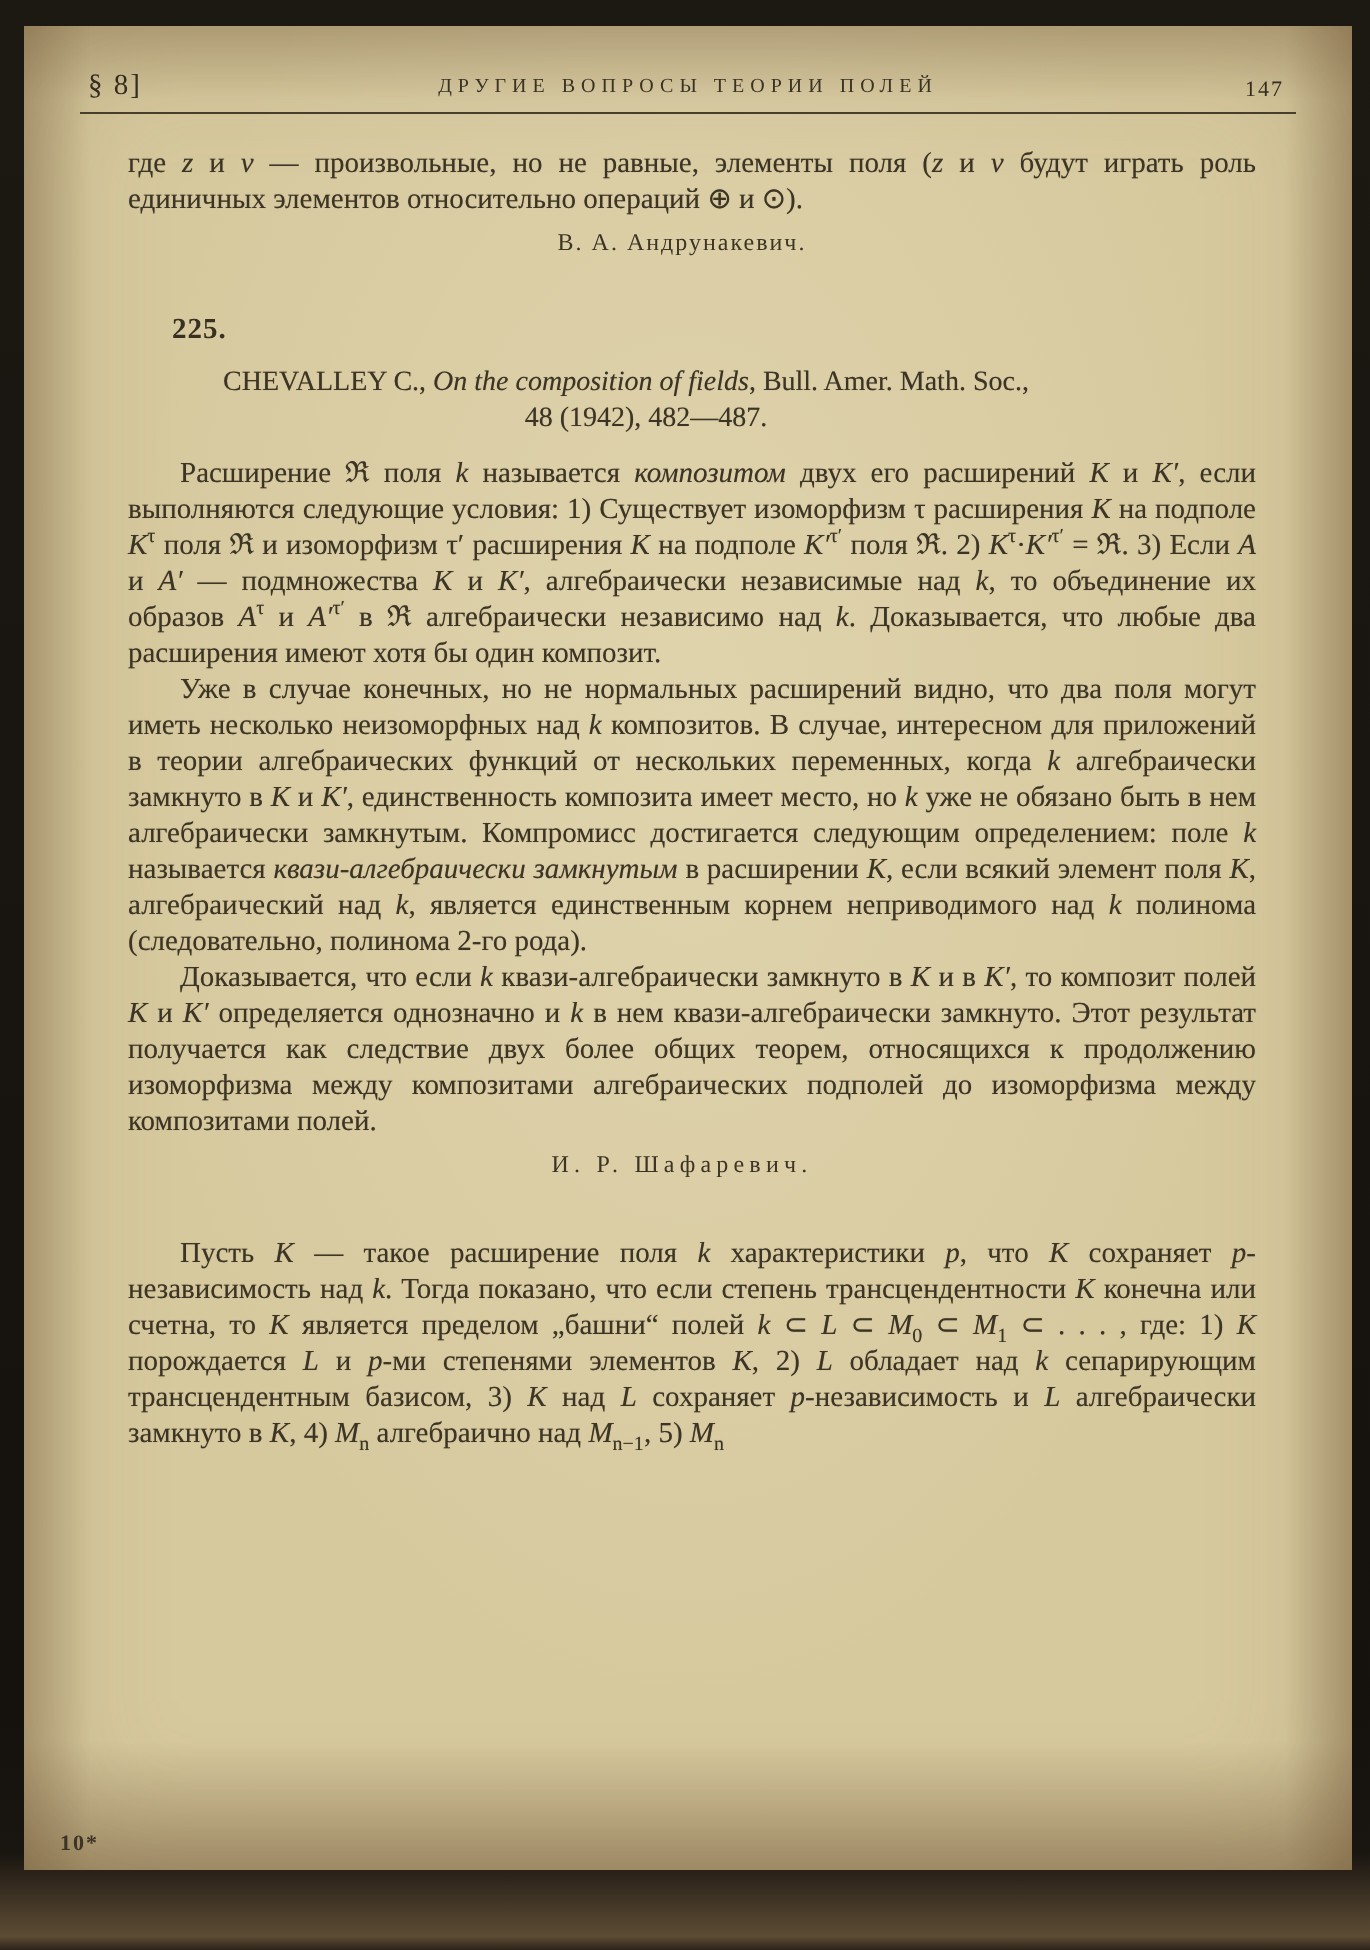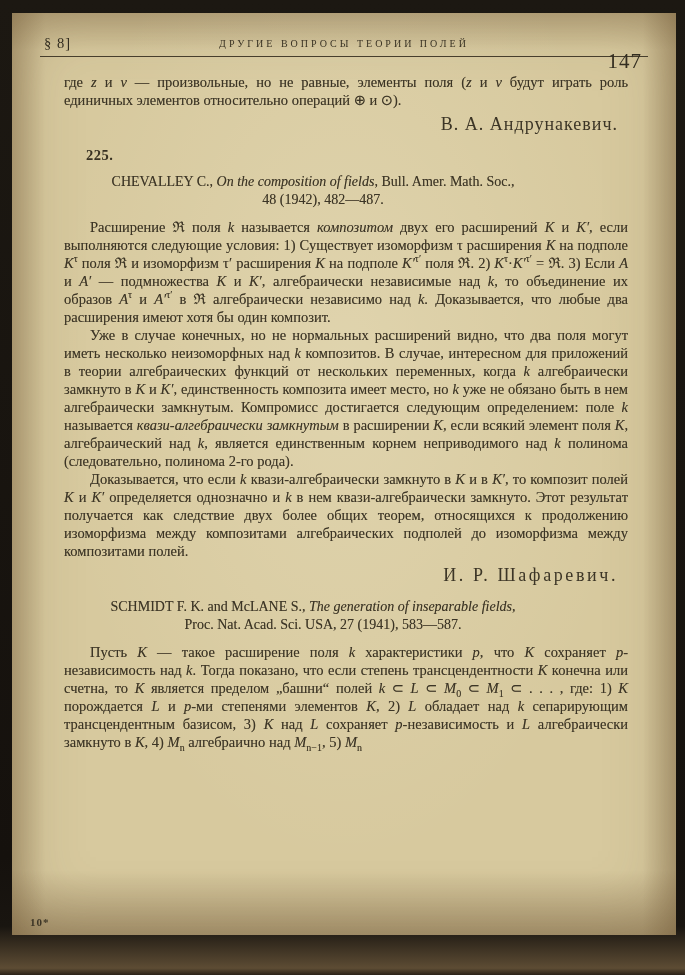--- a/index.html
+++ b/index.html
@@ -27,32 +27,32 @@
     position:relative; height:22px;
     margin:0 -20px 16px -24px;
     border-bottom:1.3px solid #473e2c;
     color:#332d20;
   }
   .runhead .sec { position:absolute; left:4px; top:0; font-size:14.5px; letter-spacing:1px; }
   .runhead .rtitle {
     position:absolute; left:0; right:0; top:3px; text-align:center;
     font-size:10px; letter-spacing:3px; color:#3a3324;
   }
-  .runhead .pageno { position:absolute; right:6px; top:14px; font-size:21px; letter-spacing:1px; }
+  .runhead .pageno { position:absolute; right:6px; top:4px; font-size:11px; letter-spacing:1px; }
 
   .body {
     font-size:14.5px; line-height:18px; text-align:justify; text-indent:26px;
     color:#3c3526; text-shadow:0 0 0.4px rgba(60,50,30,0.45);
   }
   .noindent { text-indent:0;font-family:Liberation Serif, serif; }
 
-  .sig { text-align:right; font-size:18px; color:#3c3526; padding-right:10px; margin:5px 0 2px; letter-spacing:1px; }
+  .sig { text-align:center; font-size:12px; color:#3c3526; padding-right:10px; margin:5px 0 2px; letter-spacing:1px; }
   .sig.spaced { letter-spacing:2.6px; }
 
-  .entry { margin-top:12px; }
+  .entry { margin-top:28px; }
   .entry-no { font-weight:bold; font-size:14.5px; color:#383122; margin:12px 0 9px 22px; letter-spacing:0.5px; }
 
   .citation {
     margin-left:60px; text-indent:-20px; max-width:398px;
     font-size:14px; line-height:17.5px; margin-bottom:10px;
     color:#3c3526; text-align:center; text-shadow:0 0 0.4px rgba(60,50,30,0.45);
   }
 
   i { font-style:italic; }
   sup, sub { font-size:10px; line-height:0; }
@@ -81,20 +81,19 @@
       <section class="entry">
         <div class="entry-no">225.</div>
         <p class="citation">CHEVALLEY C., <i>On the composition of fields</i>, Bull. Amer. Math. Soc., 48 (1942), 482—487.</p>
         <p class="body">Расширение ℜ поля <i>k</i> называется <i>композитом</i> двух его расширений <i>K</i> и <i>K′</i>, если выполняются следующие условия: 1) Существует изоморфизм τ расширения <i>K</i> на подполе <i>K</i><sup>τ</sup> поля ℜ и изоморфизм τ′ расширения <i>K</i> на подполе <i>K′</i><sup>τ′</sup> поля ℜ. 2) <i>K</i><sup>τ</sup>·<i>K′</i><sup>τ′</sup> = ℜ. 3) Если <i>A</i> и <i>A′</i> — подмножества <i>K</i> и <i>K′</i>, алгебраически независимые над <i>k</i>, то объединение их образов <i>A</i><sup>τ</sup> и <i>A′</i><sup>τ′</sup> в ℜ алгебраически независимо над <i>k</i>. Доказывается, что любые два расширения имеют хотя бы один композит.</p>
         <p class="body">Уже в случае конечных, но не нормальных расширений видно, что два поля могут иметь несколько неизоморфных над <i>k</i> композитов. В случае, интересном для приложений в теории алгебраических функций от нескольких переменных, когда <i>k</i> алгебраически замкнуто в <i>K</i> и <i>K′</i>, единственность композита имеет место, но <i>k</i> уже не обязано быть в нем алгебраически замкнутым. Компромисс достигается следующим определением: поле <i>k</i> называется <i>квази-алгебраически замкнутым</i> в расширении <i>K</i>, если всякий элемент поля <i>K</i>, алгебраический над <i>k</i>, является единственным корнем неприводимого над <i>k</i> полинома (следовательно, полинома 2-го рода).</p>
         <p class="body">Доказывается, что если <i>k</i> квази-алгебраически замкнуто в <i>K</i> и в <i>K′</i>, то композит полей <i>K</i> и <i>K′</i> определяется однозначно и <i>k</i> в нем квази-алгебраически замкнуто. Этот результат получается как следствие двух более общих теорем, относящихся к продолжению изоморфизма между композитами алгебраических подполей до изоморфизма между композитами полей.</p>
         <p class="sig spaced">И. Р. Шафаревич.</p>
       </section>
 
       <section class="entry">
-        <p class="citation">SCHMIDT F. K. and McLANE S., <i>The generation of inseparable fields</i>, Proc. Nat. Acad. Sci. USA, 27 (1941), 583—587.</p>
         <p class="body">Пусть <i>K</i> — такое расширение поля <i>k</i> характеристики <i>p</i>, что <i>K</i> сохраняет <i>p</i>-независимость над <i>k</i>. Тогда показано, что если степень трансцендентности <i>K</i> конечна или счетна, то <i>K</i> является пределом „башни“ полей <i>k</i> ⊂ <i>L</i> ⊂ <i>M</i><sub>0</sub> ⊂ <i>M</i><sub>1</sub> ⊂ . . . , где: 1) <i>K</i> порождается <i>L</i> и <i>p</i>-ми степенями элементов <i>K</i>, 2) <i>L</i> обладает над <i>k</i> сепарирующим трансцендентным базисом, 3) <i>K</i> над <i>L</i> сохраняет <i>p</i>-независимость и <i>L</i> алгебраически замкнуто в <i>K</i>, 4) <i>M</i><sub>n</sub> алгебраично над <i>M</i><sub>n−1</sub>, 5) <i>M</i><sub>n</sub></p>
       </section>
 
     </div>
     <div class="footmark">10*</div>
   </div>
 </div>
 
 </body></html>

